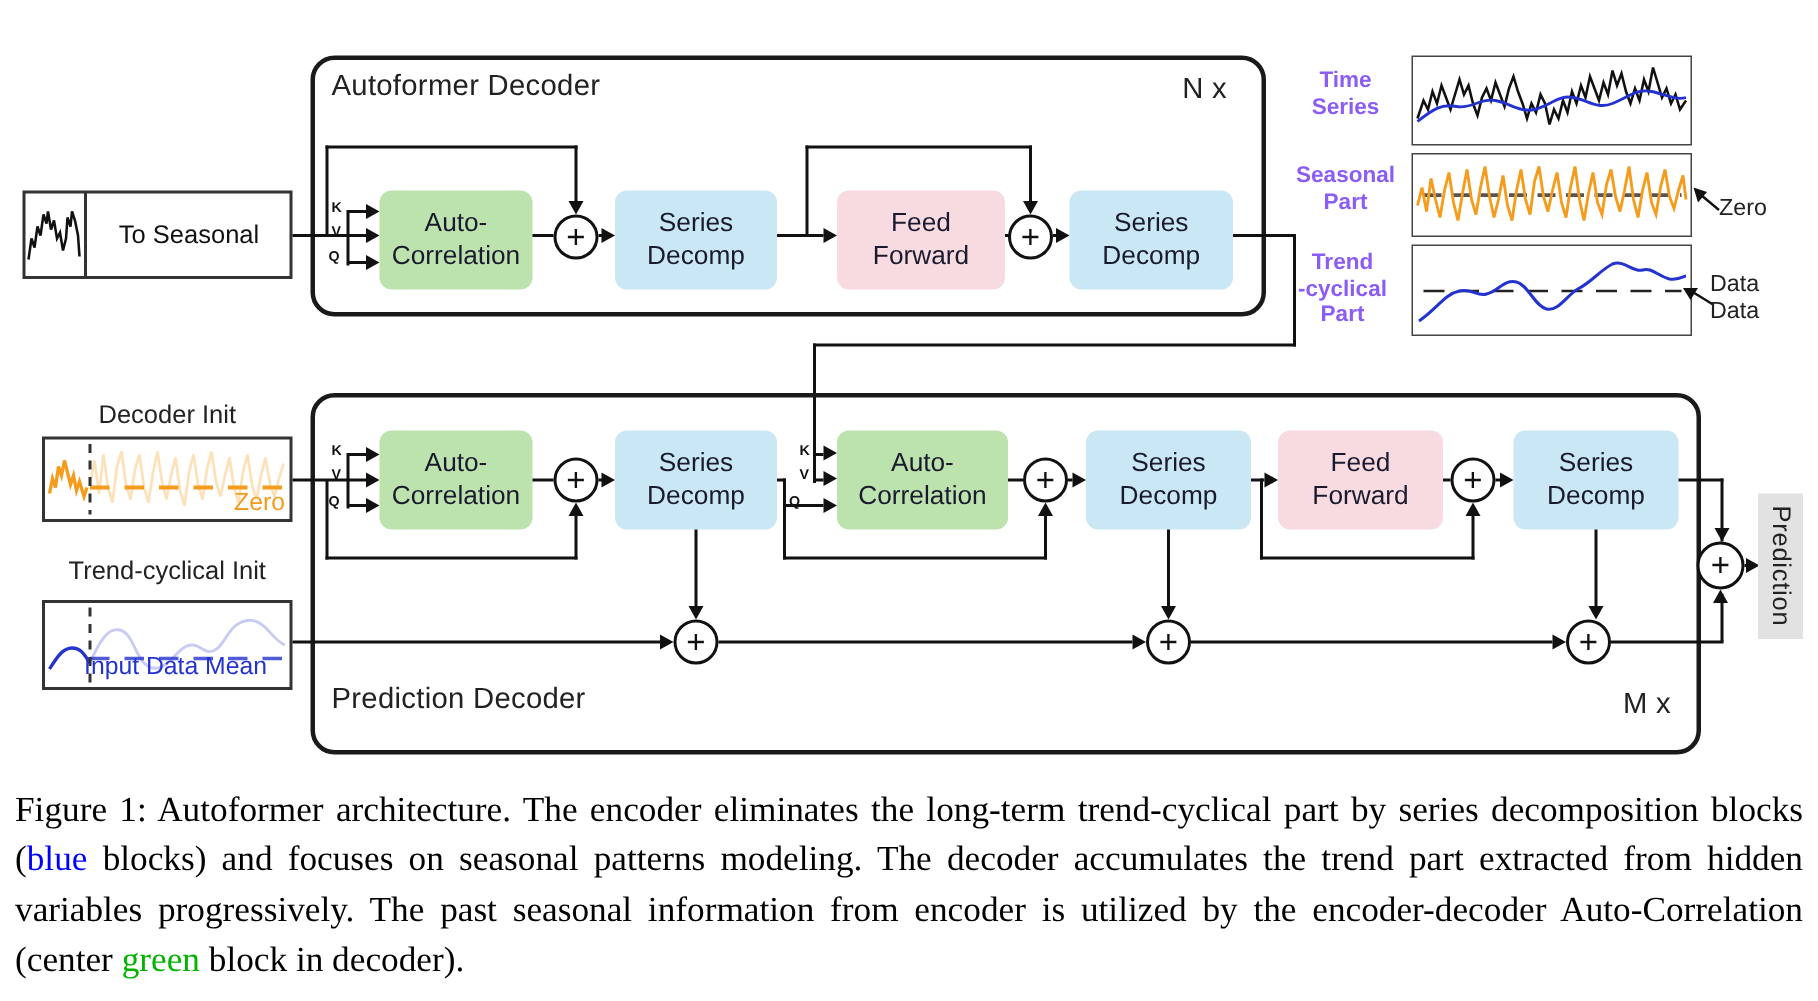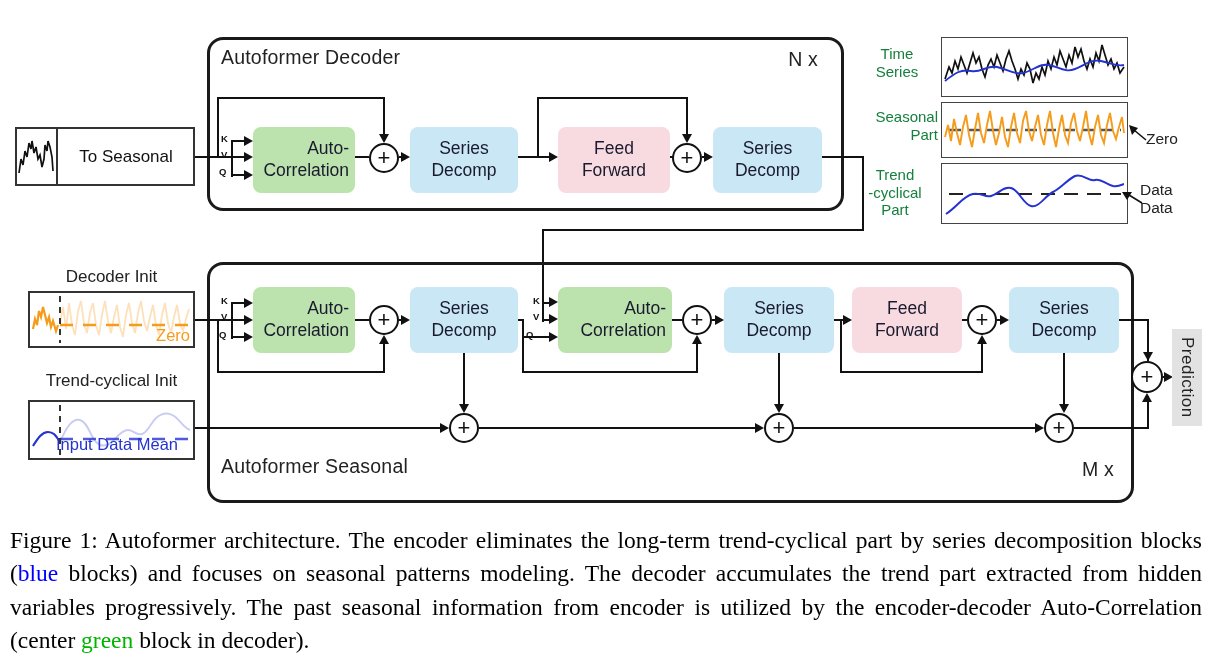--- a/index.html
+++ b/index.html
@@ -5,41 +5,41 @@
   html,body{margin:0;padding:0;background:#ffffff;}
   .canvas{position:relative;width:1212px;height:667px;background:#fff;overflow:hidden;
           font-family:"Liberation Sans",sans-serif;color:#111;}
   .abs{position:absolute;}
   
   .frame{position:absolute;border:3px solid #1a1a1a;border-radius:16px;background:transparent;}
   .frame-title{position:absolute;font-size:19.5px;color:#222;letter-spacing:.2px;}
   
   .blk{position:absolute;border-radius:8px;display:flex;align-items:center;justify-content:center;
        text-align:center;font-size:17.5px;line-height:1.25;color:#1a1a2e;padding:0 6px;box-sizing:border-box;}
-  .blk.green{background:var(--block-green,#bce2ae);text-align:right;}
+  .blk.green{background:var(--block-green,#bce2ae);}
   .blk.blue{background:var(--block-blue,#c9e7f5);}
   .blk.pink{background:var(--block-pink,#f8dbe0);}
   
   .hl{position:absolute;height:2px;background:#111;}
   .vl{position:absolute;width:2px;background:#111;}
   
   .ah-r{position:absolute;width:0;height:0;border-top:5px solid transparent;border-bottom:5px solid transparent;border-left:9px solid #111;}
   .ah-d{position:absolute;width:0;height:0;border-left:5px solid transparent;border-right:5px solid transparent;border-top:9px solid #111;}
   .ah-u{position:absolute;width:0;height:0;border-left:5px solid transparent;border-right:5px solid transparent;border-bottom:9px solid #111;}
   
   .sum{position:absolute;width:30px;height:30px;box-sizing:border-box;border:2px solid #111;border-radius:50%;
        background:#fff;text-align:center;font-size:22px;line-height:25px;color:#111;z-index:5;}
   .sum.big{width:32px;height:32px;line-height:27px;}
   
   .kvq{position:absolute;font-size:9.5px;font-weight:bold;color:#111;line-height:1;}
   
   .inbox{position:absolute;border:2px solid #333;background:#fff;box-sizing:border-box;}
   .inbox-label{position:absolute;text-align:center;font-size:17px;color:#222;}
   .plotbox{position:absolute;border:1.5px solid #444;background:#fff;box-sizing:border-box;}
-  .plot-label{position:absolute;text-align:center;font-size:15px;line-height:1.18;color:#15803d;}
+  .plot-label{position:absolute;text-align:center;font-size:15px;line-height:1.18;color:#8b5cf6;font-weight:bold;}
   .annot{position:absolute;font-size:15.5px;line-height:1.15;color:#222;}
   .pred{position:absolute;background:var(--prediction-bg,#e2e2e2);display:flex;align-items:center;justify-content:center;}
   .pred span{writing-mode:vertical-rl;font-size:17px;letter-spacing:.5px;color:#222;}
   .wave-orange-t{color:var(--wave-orange,#f59c1c);}
   .wave-blue-t{color:var(--wave-blue,#2433d0);}
   
   .caption{position:absolute;left:10px;top:524px;width:1192px;font-family:"Liberation Serif",serif;
            font-size:23.5px;line-height:1.42;color:#000;text-align:justify;}
 </style>
 </head>
@@ -107,21 +107,21 @@
   <div class="plot-label" style="left:858px;top:45px;width:78px;">
     <div>Time</div>
     <div>Series</div>
   </div>
   <div class="plotbox" style="left:941px;top:37px;width:187px;height:60px;"></div>
   <svg class="abs" style="left:943px;top:39px;" width="183" height="56" viewBox="0 0 183 56">
     <path d="M2,40 L6,28 L9,34 L12,22 L15,30 L18,18 L21,26 L24,34 L27,24 L30,14 L33,24 L36,18 L39,30 L42,38 L45,26 L48,20 L51,28 L54,16 L57,24 L60,32 L63,20 L66,12 L69,22 L72,30 L75,40 L78,30 L81,36 L84,24 L87,30 L90,44 L93,34 L96,40 L99,28 L102,36 L105,22 L108,30 L111,18 L114,26 L117,12 L120,20 L123,28 L126,16 L129,24 L132,8 L135,18 L138,10 L141,22 L144,30 L147,20 L150,28 L153,14 L156,22 L159,6 L162,16 L165,26 L168,20 L171,30 L174,24 L177,34 L181,28" fill="none" stroke="#111" stroke-width="1.7"></path>
     <path d="M2,42 C12,34 18,30 28,32 C38,34 44,26 54,28 C64,30 70,36 80,34 C90,32 96,24 106,26 C116,28 122,34 132,30 C142,26 148,20 158,22 C168,24 174,28 181,26" fill="none" style="stroke:var(--wave-blue,#2433d0);" stroke-width="1.9"></path>
   </svg>
 
-  <div class="plot-label" style="left:856px;top:108px;width:82px;text-align:right;">
+  <div class="plot-label" style="left:856px;top:108px;width:82px;">
     <div>Seasonal</div>
     <div>Part</div>
   </div>
   <div class="plotbox" style="left:941px;top:102px;width:187px;height:56px;"></div>
   <svg class="abs" style="left:943px;top:104px;" width="183" height="52" viewBox="0 0 183 52">
     <line x1="6" y1="26" x2="178" y2="26" stroke="#555" stroke-width="2.5" stroke-dasharray="12 7"></line>
     <path d="M2,33 L5,21 L8,37 L11,15 L14,29 L17,41 L20,23 L23,11 L26,31 L29,43 L32,25 L35,9 L38,29 L41,39 L44,21 L47,7 L50,27 L53,41 L56,29 L59,13 L62,33 L65,43 L68,23 L71,9 L74,29 L77,39 L80,17 L83,7 L86,27 L89,37 L92,23 L95,11 L98,31 L101,41 L104,21 L107,7 L110,29 L113,43 L116,25 L119,11 L122,31 L125,39 L128,19 L131,9 L134,27 L137,37 L140,23 L143,7 L146,29 L149,41 L152,23 L155,11 L158,31 L161,39 L164,21 L167,9 L170,27 L173,35 L176,23 L179,13 L181,29" fill="none" style="stroke:var(--wave-orange,#f59c1c);" stroke-width="1.9"></path>
   </svg>
   <svg class="abs" style="left:1128px;top:125px;" width="20" height="17">
     <line x1="18" y1="15" x2="6" y2="5" stroke="#111" stroke-width="1.6"></line>
@@ -162,21 +162,21 @@
   <div class="inbox" style="left:28px;top:400px;width:167px;height:60px;"></div>
   <svg class="abs" style="left:30px;top:402px;" width="163" height="56" viewBox="0 0 163 56">
     <path d="M3,44 C8,36 12,30 18,30 C24,30 26,34 30,40" fill="none" style="stroke:var(--wave-blue,#2433d0);" stroke-width="2.2"></path>
     <path d="M30,40 C36,26 42,16 50,18 C58,20 60,34 66,40 C72,46 78,44 84,38 C88,34 92,28 98,28 C104,28 106,34 112,32 C118,30 120,22 126,16 C132,11 138,10 144,14 C150,18 154,26 160,28" fill="none" style="stroke:var(--wave-blue,#2433d0);" stroke-width="1.9" opacity="0.25"></path>
     <line x1="30" y1="37" x2="158" y2="37" style="stroke:var(--wave-blue,#2433d0);" stroke-width="2.4" stroke-dasharray="13 10" opacity="0.8"></line>
     <line x1="30" y1="3" x2="30" y2="53" stroke="#333" stroke-width="2" stroke-dasharray="6 5"></line>
   </svg>
   <div class="annot wave-blue-t" style="left:56px;top:435px;width:137px;font-size:16.5px;">Input Data Mean</div>
 
   <div class="frame" style="left:207px;top:262px;width:921px;height:235px;"></div>
-  <div class="frame-title" style="left:221px;top:455px;">Autoformer Seasonal</div>
+  <div class="frame-title" style="left:221px;top:455px;">Prediction Decoder</div>
   <div class="frame-title" style="left:1064px;top:458px;width:50px;text-align:right;">M x</div>
 
   <div class="hl" style="left:195px;top:319px;width:37px;"></div>
   <div class="vl" style="left:231px;top:302px;height:37px;"></div>
   <div class="hl" style="left:232px;top:302px;width:13px;"></div>
     <div class="ah-r" style="left:244px;top:298px;"></div>
   <div class="hl" style="left:232px;top:319px;width:13px;"></div>
     <div class="ah-r" style="left:244px;top:315px;"></div>
   <div class="hl" style="left:232px;top:336px;width:13px;"></div>
     <div class="ah-r" style="left:244px;top:332px;"></div>

